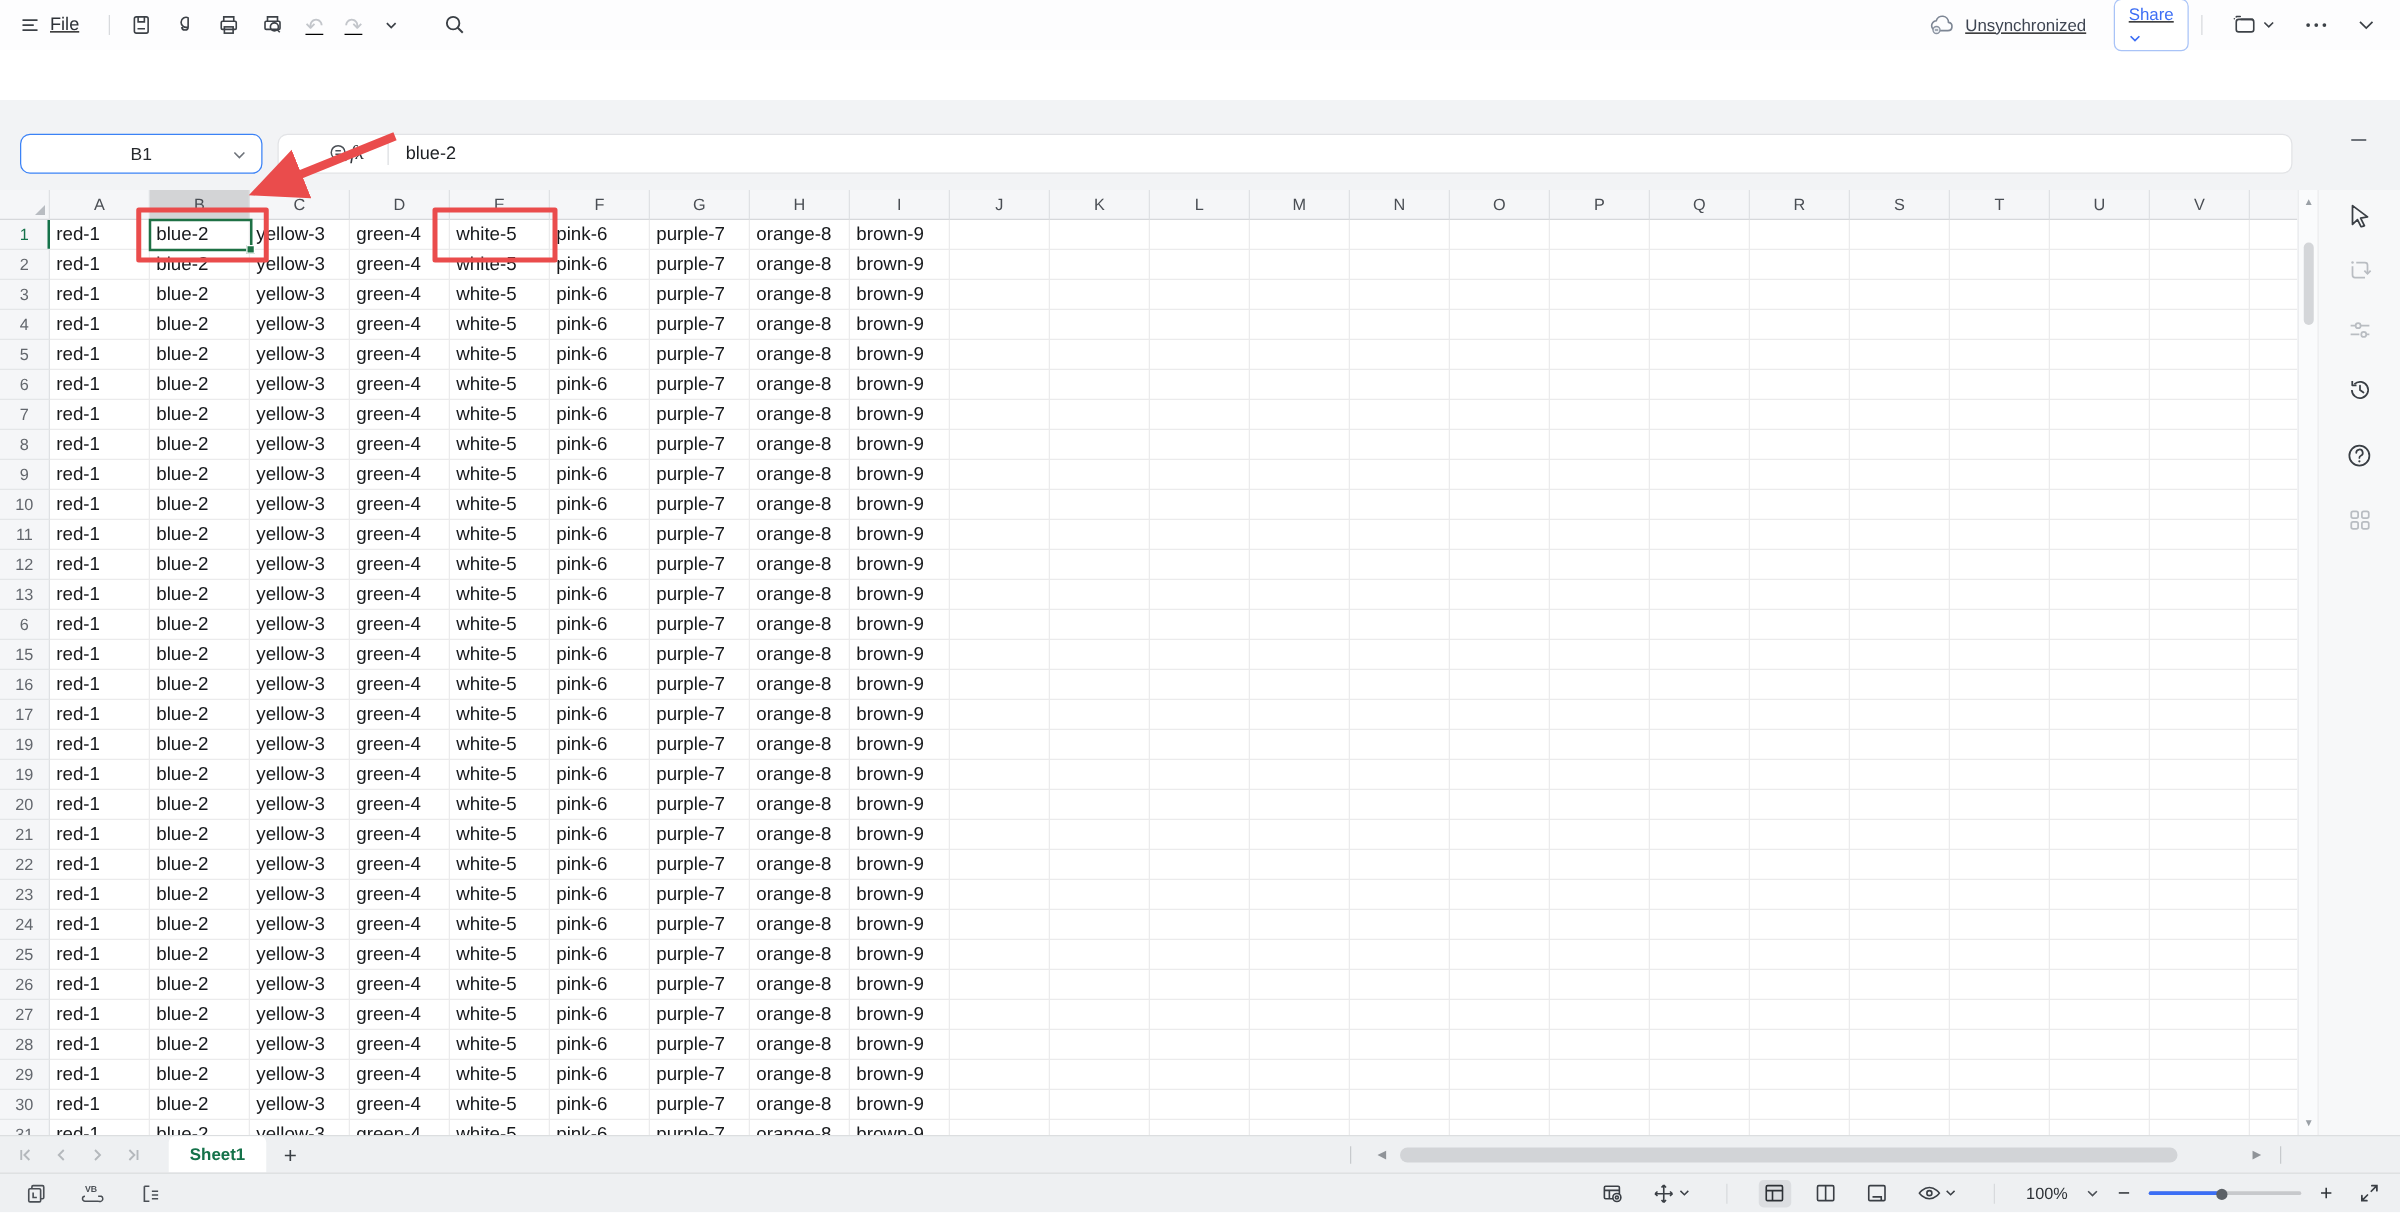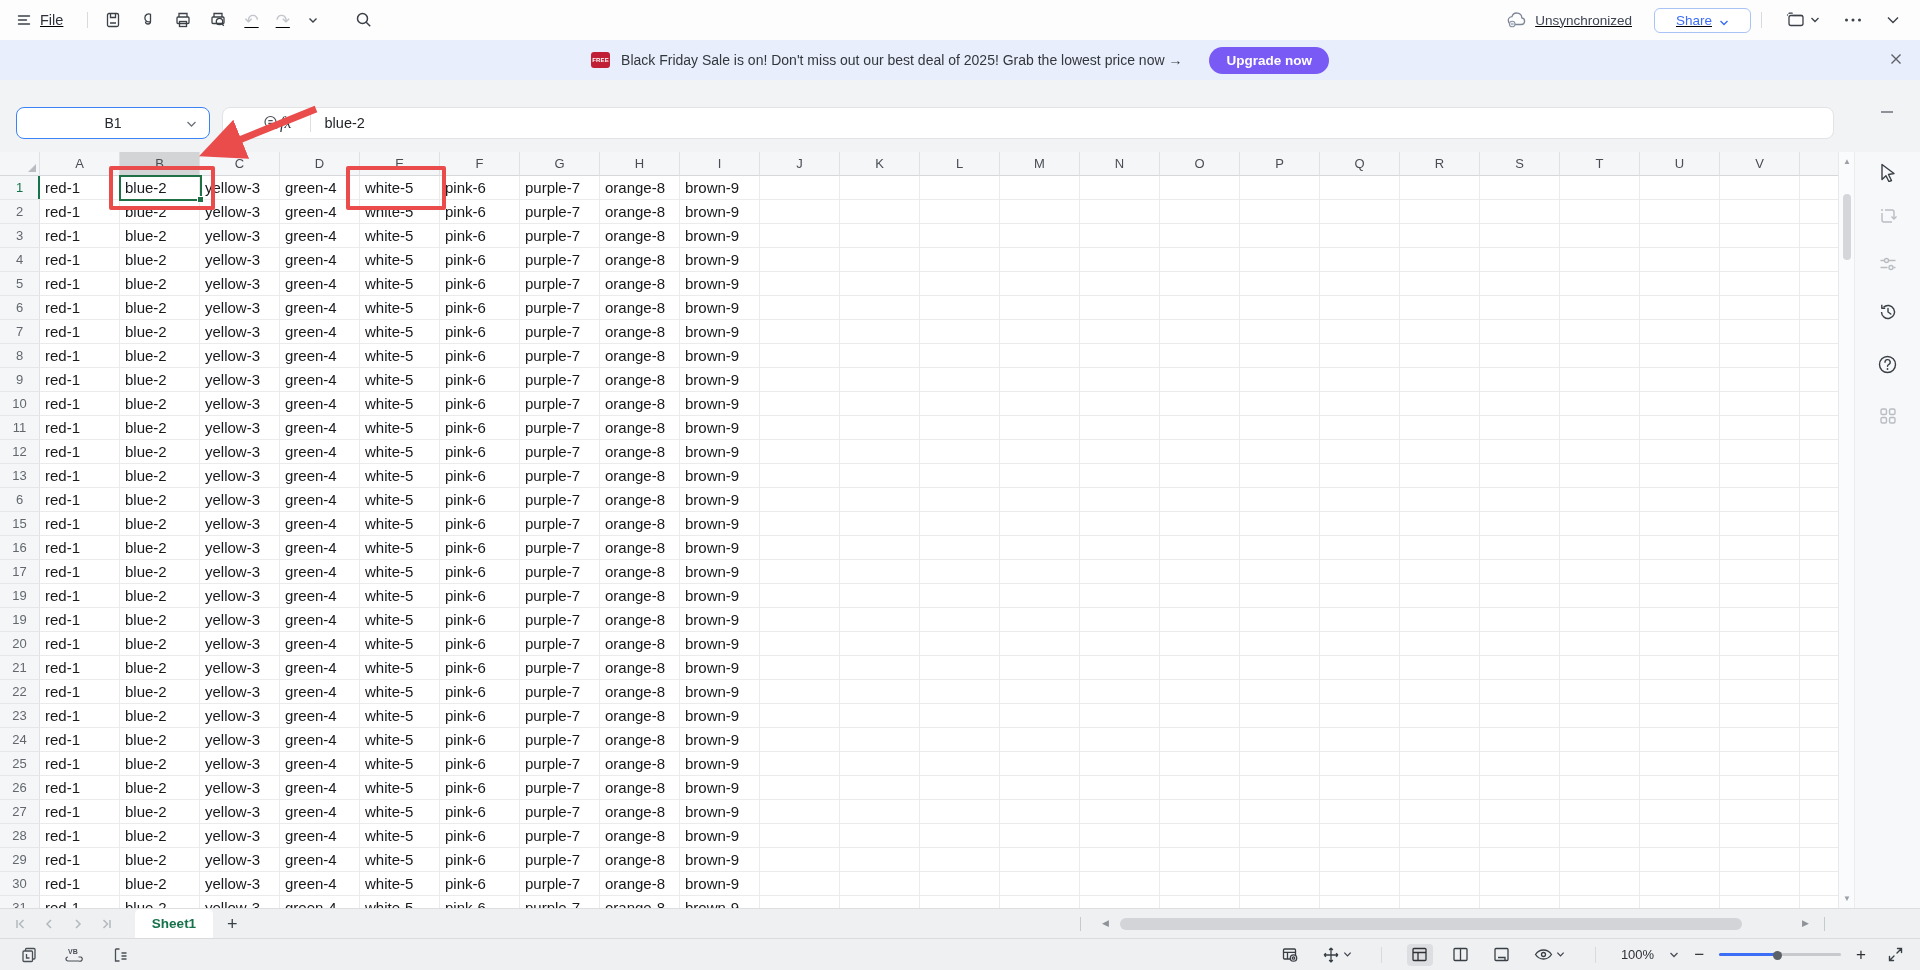--- a/index.html
+++ b/index.html
@@ -17,21 +17,21 @@
   .qicon { display:flex; align-items:center; color:#3c4147; }
   .qicon.disabled { color:#c3c6cb; }
   .uglyph { font-size:17px; line-height:1; }
   .menu-tabs { display:flex; align-items:center; gap:41px; margin-left:54px; height:40px; }
   .mtab { position:relative; height:40px; display:flex; align-items:center; font-size:14.5px; color:#2e3339; white-space:nowrap; }
   .mtab.active { color:#15724a; font-weight:700; }
   .mtab.active::after { content:""; position:absolute; left:50%; transform:translateX(-50%); bottom:2px; width:36px; height:3px; background:#15724a; border-radius:1px; }
   .searchbtn { margin-left:36px; display:flex; align-items:center; }
   .t-spacer { flex:1 1 auto; }
   .sync { display:flex; align-items:center; gap:7px; color:#3e4552; font-size:13.5px; margin-right:22px; }
-  .share-btn { display:flex; align-items:flex-end; gap:7px; border:1px solid #a9c3f7; color:#3c6ef5; border-radius:6px; padding:4px 21px; font-size:13.5px; background:#fff; }
+  .share-btn { display:flex; align-items:flex-start; gap:7px; border:1px solid #a9c3f7; color:#3c6ef5; border-radius:6px; padding:4px 11px; font-size:13.5px; background:#fff;flex-direction:column; }
   .win-icons { display:flex; align-items:center; gap:24px; margin-left:14px; margin-right:20px; color:#3c4147; }
 
   
   .banner { position:absolute; left:0; top:40px; width:1920px; height:40px; background:#e8eefb; display:flex; align-items:center; justify-content:center; gap:11px; z-index:4; }
   .free-tag { width:19px; height:16px; background:#c11f35; border-radius:3px; color:#fff; font-size:6px; font-weight:700; display:flex; align-items:center; justify-content:center; letter-spacing:.2px; }
   .banner-text { font-size:14px; color:#33373d; }
   .upgrade-btn { background:#7a5af5; color:#fff; font-size:13.5px; font-weight:700; border:none; border-radius:15px; padding:6px 17px; margin-left:16px; }
   .banner-close { position:absolute; right:16px; top:11px; display:flex; color:#5c6066; }
 
   
@@ -204,30 +204,20 @@
           </svg>
       </span>
       <span>
         <svg width="14" height="10" viewBox="0 0 14 10" fill="none" stroke="#3c4147" stroke-width="1.4">
             <path d="M2 2.5l5 5 5-5"></path>
           </svg>
       </span>
     </span>
   </header>
 
-  <div class="banner">
-    <span class="free-tag">FREE</span>
-    <span class="banner-text">Black Friday Sale is on! Don't miss out our best deal of 2025! Grab the lowest price now →</span>
-    <button class="upgrade-btn">Upgrade now</button>
-    <span class="banner-close">
-      <svg width="16" height="16" viewBox="0 0 16 16" fill="none" stroke="#5c6066" stroke-width="1.4">
-          <path d="M3.5 3.5l9 9M12.5 3.5l-9 9"></path>
-        </svg>
-    </span>
-  </div>
 
   <div class="fstrip">
     <div class="namebox">
       <span class="ref">B1</span>
       <span class="chev">
         <svg width="11" height="8" viewBox="0 0 11 8" fill="none" stroke="#6e737a" stroke-width="1.3">
             <path d="M1.5 2l4 4 4-4"></path>
           </svg>
       </span>
     </div>

